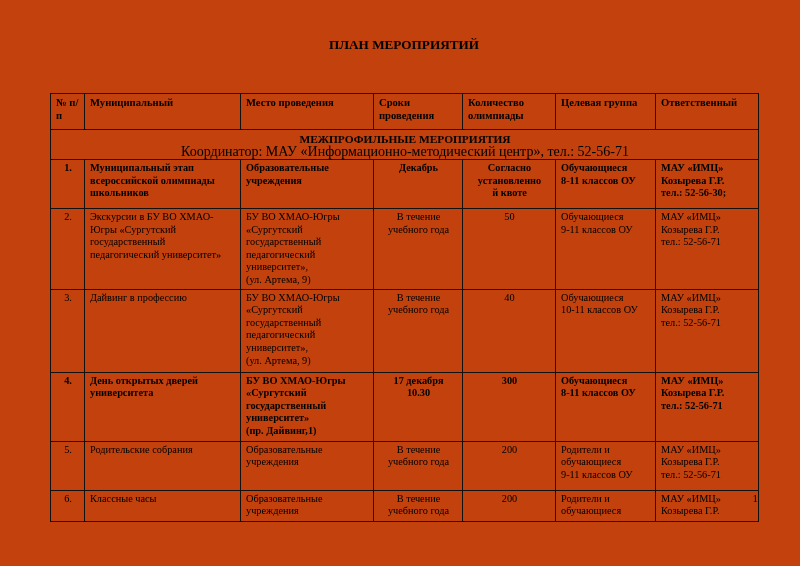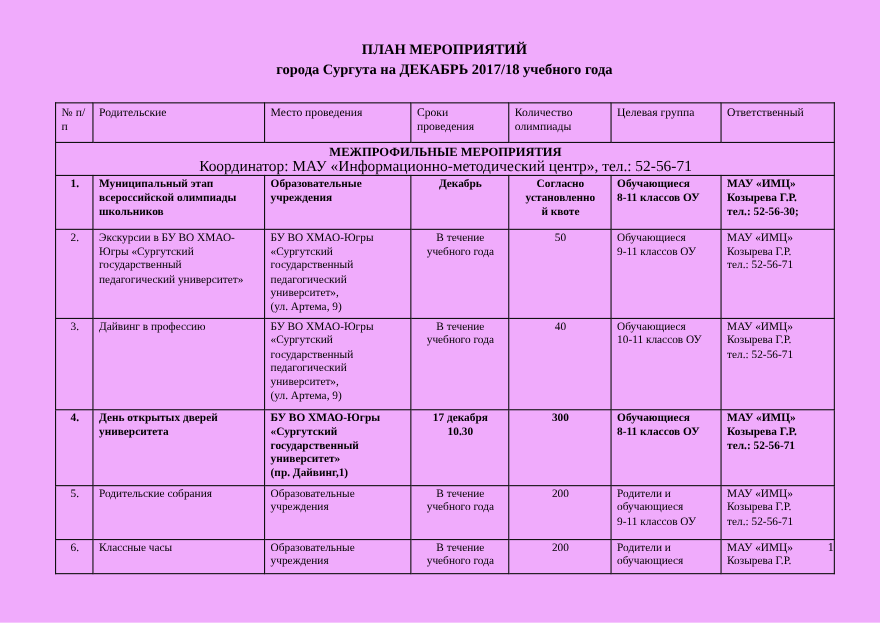--- a/index.html
+++ b/index.html
@@ -15,21 +15,21 @@
     color: #000000;
     overflow: hidden;
   }
 
   .page {
     position: absolute;
     left: 0;
     top: 0;
     width: 800px;
     height: 566px;
-    background: #f0abfc;
+    background: #c2410c;
   }
 
   
   .doc-title {
     position: absolute;
     left: 50px;
     top: 36px;
     width: 708px;
     text-align: center;
     font-weight: bold;
@@ -62,21 +62,21 @@
   
   col.c-num  { width: 34px; }
   col.c-name { width: 156px; }
   col.c-place{ width: 133px; }
   col.c-date { width: 89px; }
   col.c-count{ width: 93px; }
   col.c-group{ width: 100px; }
   col.c-resp { width: 103px; }
 
   .plan-table thead th {
-    font-weight: normal;
+    font-weight: bold;
     font-size: 10.6px;
     vertical-align: top;
     padding-top: 3px;
     height: 30px;
   }
 
   .section-row td {
     text-align: center;
     padding-top: 2px;
     padding-bottom: 2px;
@@ -115,40 +115,39 @@
     font-weight: normal;
   }
 </style>
 </head>
 <body>
 
 <div class="page">
 
   <div class="doc-title">
     <span class="line1">ПЛАН МЕРОПРИЯТИЙ</span>
-    <span class="line3">города Сургута на ДЕКАБРЬ 2017/18 учебного года</span>
   </div>
 
   <table class="plan-table">
     <colgroup>
       <col class="c-num">
         <col class="c-name">
         <col class="c-place">
         <col class="c-date">
       <col class="c-count">
         <col class="c-group">
         <col class="c-resp">
     </colgroup>
     <thead>
       <tr>
         <th>
           <span>№</span>
           <span>п/п</span>
         </th>
-        <th>Родительские</th>
+        <th>Муниципальный</th>
         <th>Место проведения</th>
         <th>
           <span>Сроки</span>
           <span>проведения</span>
         </th>
         <th>
           <span>Количество</span>
           <span>олимпиады</span>
         </th>
         <th>

